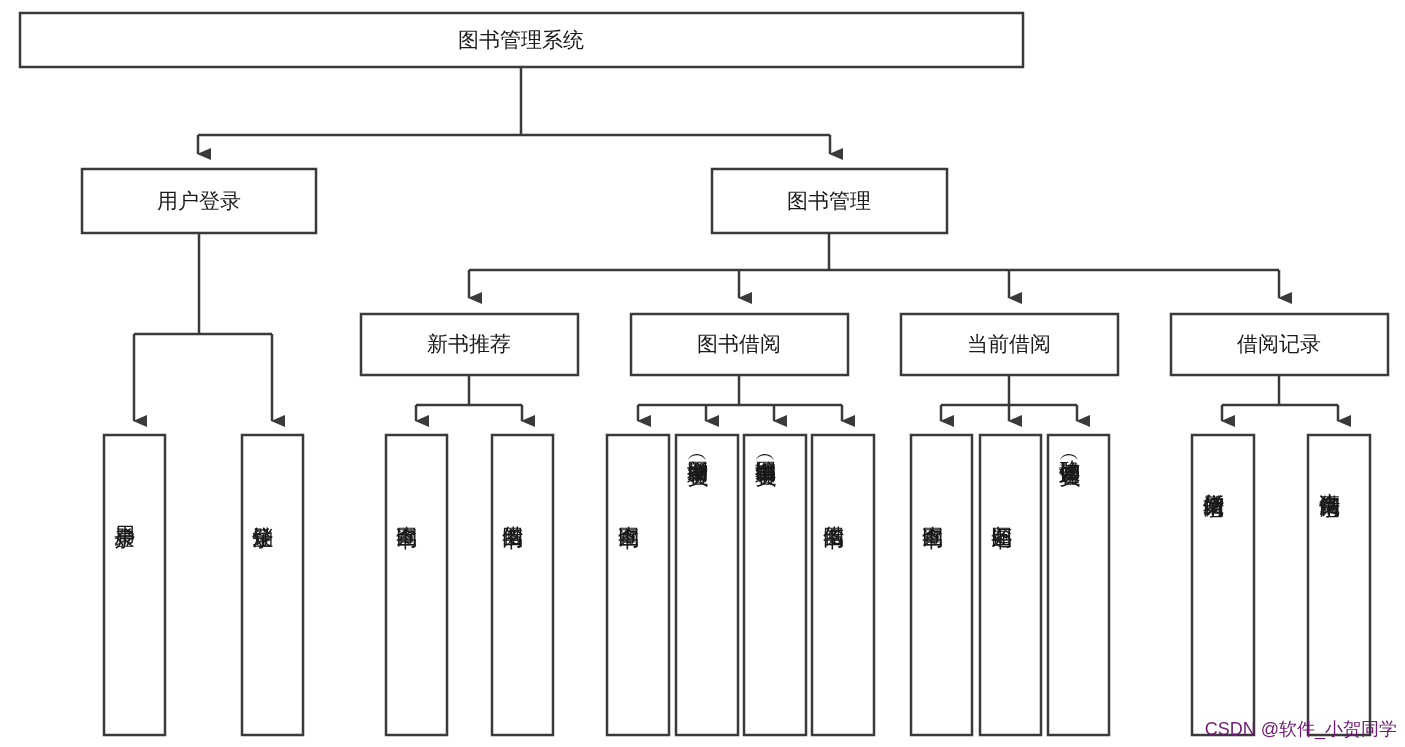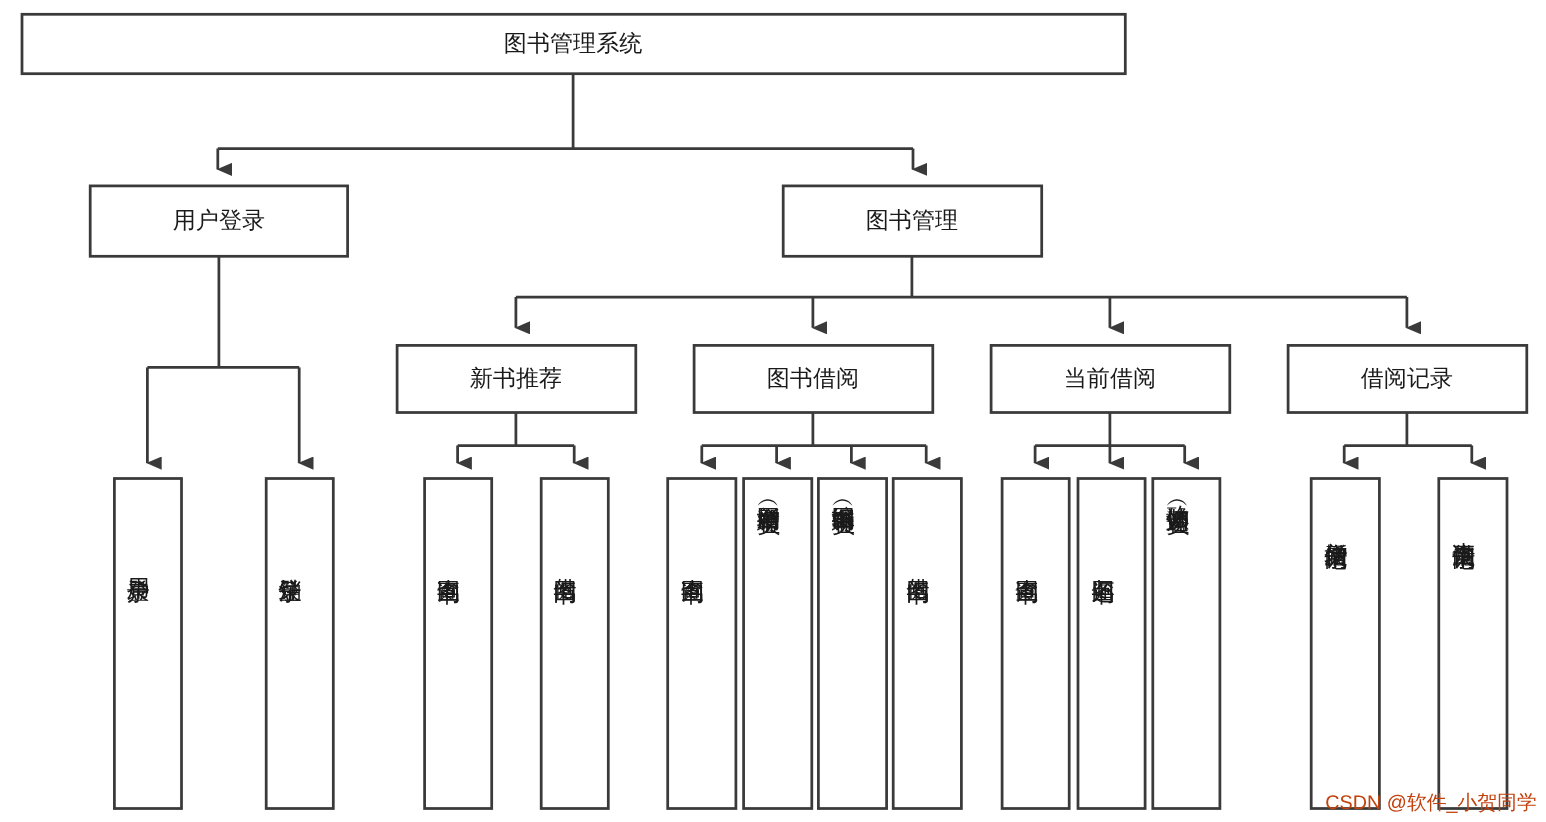--- a/index.html
+++ b/index.html
@@ -57,21 +57,21 @@
     text-align: left;
     white-space: nowrap;
     pointer-events: none;
   }
   .watermark {
     position: absolute;
     right: 8px;
     bottom: 6px;
     font-family: "Liberation Sans", "DejaVu Sans", sans-serif;
     font-size: 18px;
-    color: #c2410c;
+    color: #701a75;
     white-space: nowrap;
   }
 </style>
 </head>
 <body>
 
 <div id="diagram-root">
 
   <svg id="tree-svg" viewBox="0 0 1405 747">
     <defs>

